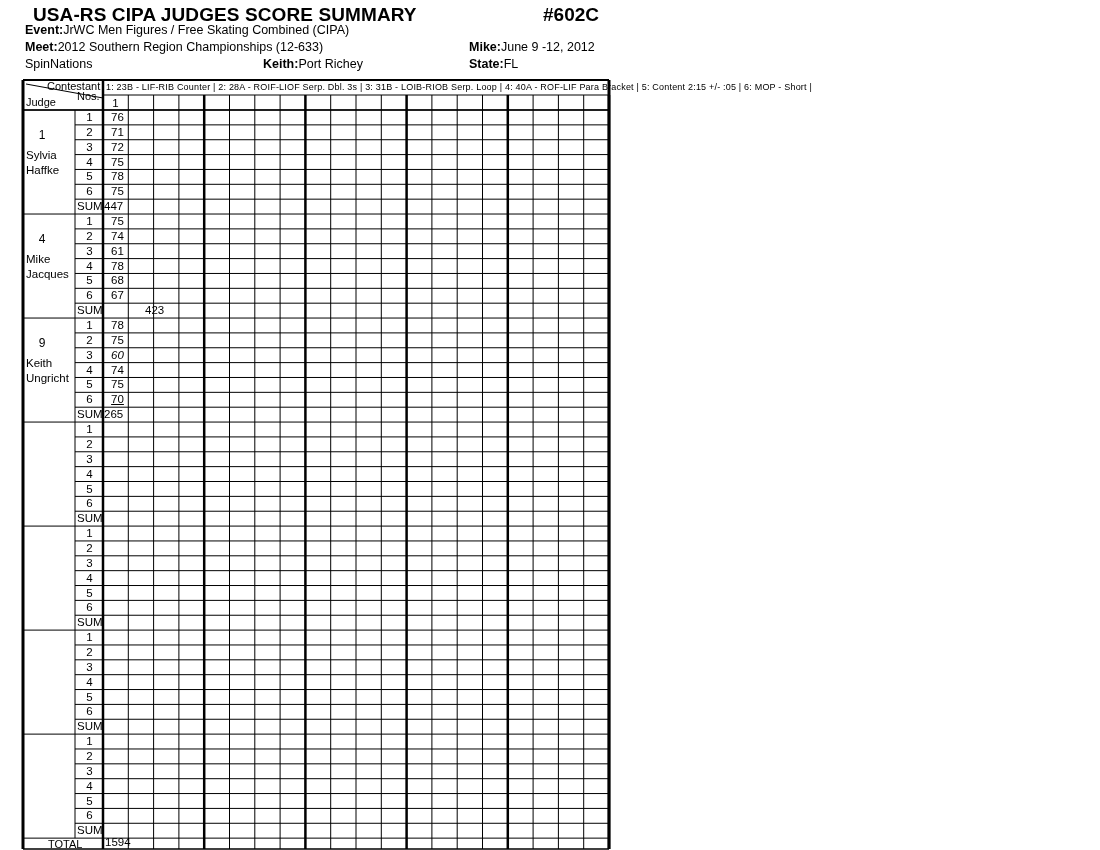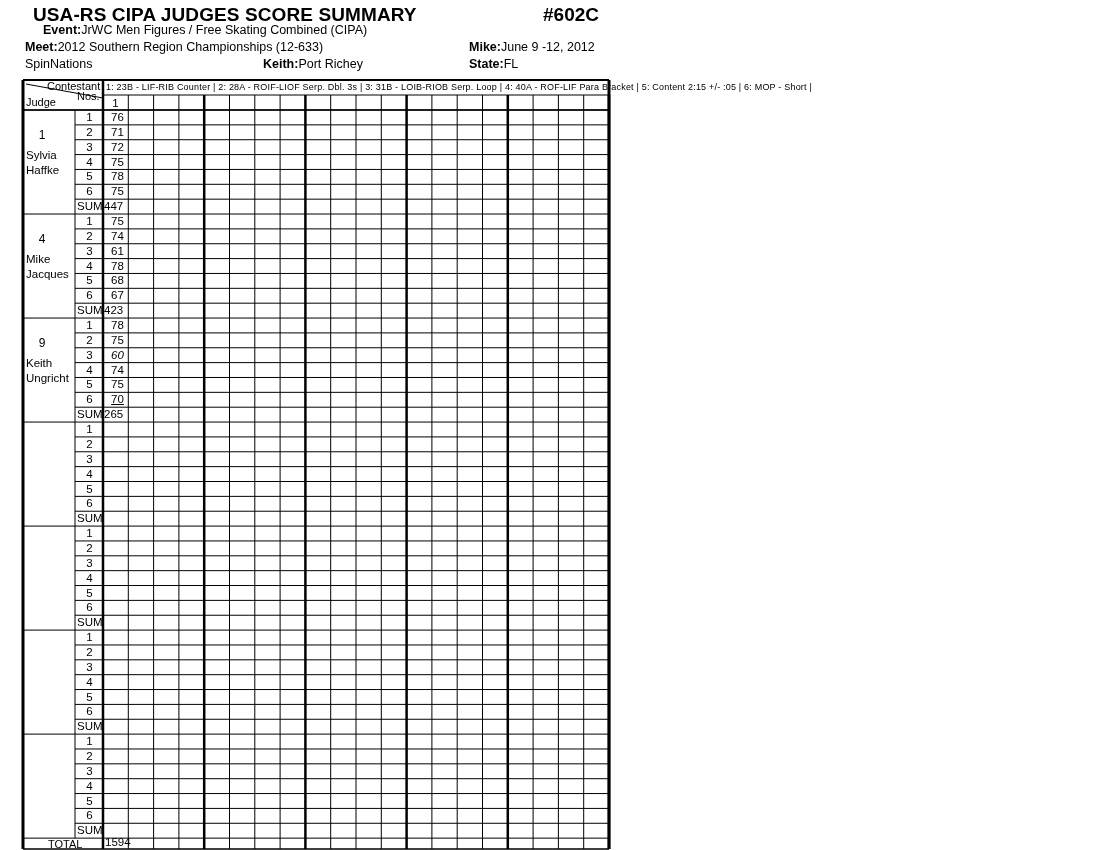--- a/index.html
+++ b/index.html
@@ -22,21 +22,21 @@
   .score { position: absolute; font-size: 11.5px; width: 25px; text-align: center; }
   .total-lbl { position: absolute; left: 48px; top: 838px; font-size: 11px; }
   .total-val { position: absolute; left: 105px; top: 836px; font-size: 11.5px; }
 </style>
 </head>
 <body>
 
 <div class="abs title">USA-RS CIPA JUDGES SCORE SUMMARY</div>
 <div class="abs form-no">#602C</div>
 
-<div class="abs meta" style="left:43px; top:23px;text-align:right;">
+<div class="abs meta" style="left:25px; top:23px;text-align:right;">
   <span class="lbl">Event:</span><span>JrWC Men Figures / Free Skating Combined  (CIPA)</span>
 </div>
 <div class="abs meta" style="left:25px; top:40px;">
   <span class="lbl">Meet:</span><span>2012 Southern Region Championships (12-633)</span>
 </div>
 <div class="abs meta" style="left:469px; top:40px;">
   <span class="lbl">Mike:</span><span>June 9 -12, 2012</span>
 </div>
 <div class="abs meta" style="left:25px; top:57px;">SpinNations</div>
 <div class="abs meta" style="left:263px; top:57px;">
@@ -164,21 +164,21 @@
       <div class="score" style="left: 105px; top: 229.88px;">74</div>
       <div class="rownum" style="left: 76px; top: 244.74px;">3</div>
       <div class="score" style="left: 105px; top: 244.74px;">61</div>
       <div class="rownum" style="left: 76px; top: 259.6px;">4</div>
       <div class="score" style="left: 105px; top: 259.6px;">78</div>
       <div class="rownum" style="left: 76px; top: 274.46px;">5</div>
       <div class="score" style="left: 105px; top: 274.46px;">68</div>
       <div class="rownum" style="left: 76px; top: 289.32px;">6</div>
       <div class="score" style="left: 105px; top: 289.32px;">67</div>
       <div class="rownum" style="left: 77px; top: 304.18px; text-align: left;">SUM</div>
-      <div class="score" style="left: 104px; top: 304.18px; text-align: left;">423</div>
+      <div class="score" style="left: 104px; top: 304.18px; text-align: left; padding-left: 41px;">423</div>
     </div>
     <div>
       <div class="judge-no" style="left: 27px; top: 336.04px;">9</div>
       <div class="judge-name" style="left: 26px; top: 356.04px;">Keith</div>
       <div class="judge-name" style="left: 26px; top: 371.04px;">Ungricht</div>
       <div class="rownum" style="left: 76px; top: 319.04px;">1</div>
       <div class="score" style="left: 105px; top: 319.04px;">78</div>
       <div class="rownum" style="left: 76px; top: 333.9px;">2</div>
       <div class="score" style="left: 105px; top: 333.9px;">75</div>
       <div class="rownum" style="left: 76px; top: 348.76px;">3</div>

